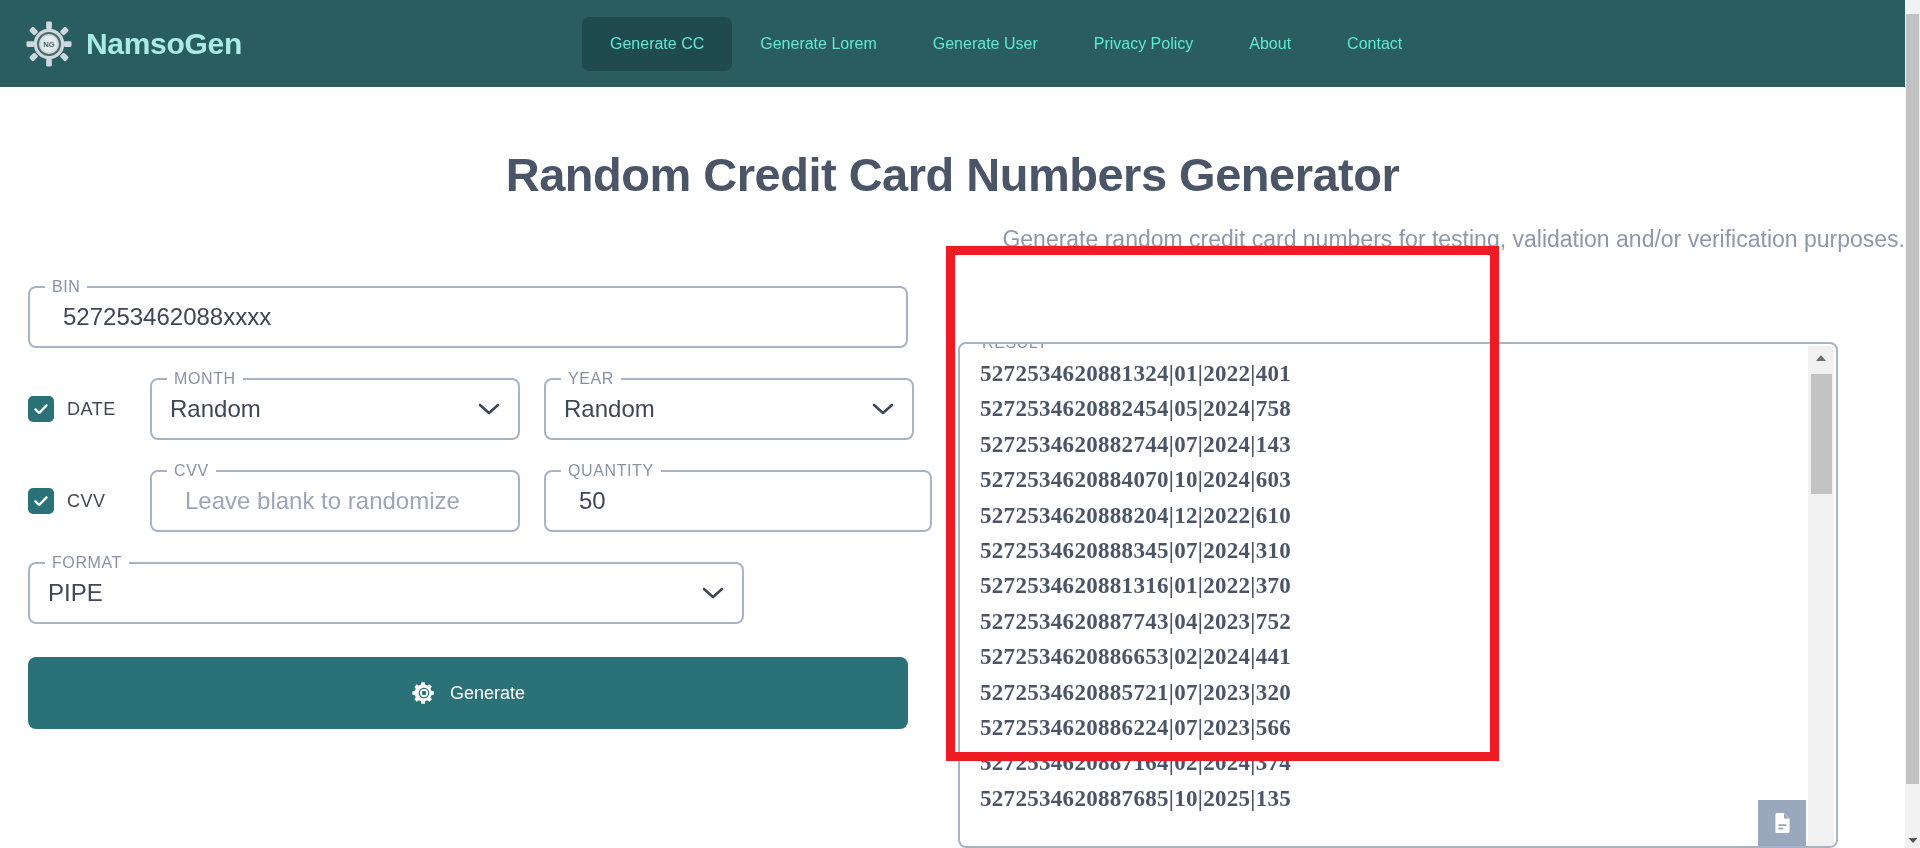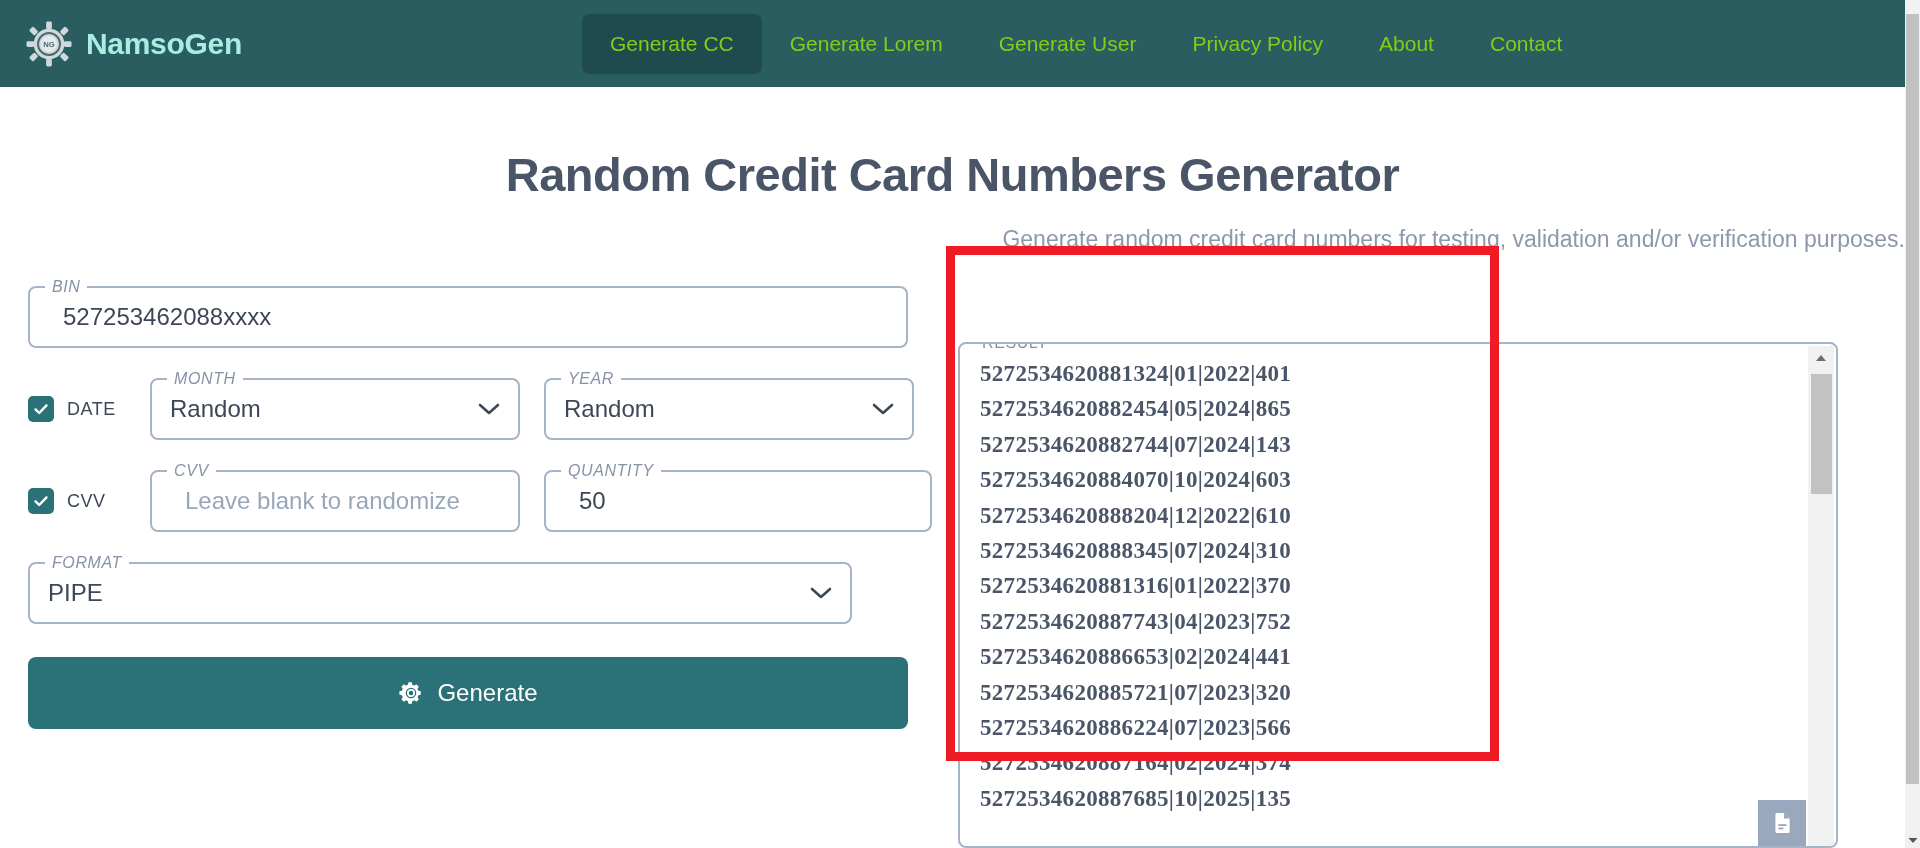--- a/index.html
+++ b/index.html
@@ -29,22 +29,22 @@
     font-size: 30px;
     font-weight: bold;
     letter-spacing: -0.3px;
   }
   #nav-links {
     display: flex; align-items: center;
     margin-left: 340px;
     gap: 0px;
   }
   .nav-link {
-    color: #84cc16;
-    font-size: 21px;
+    color: #5eead4;
+    font-size: 16px;
     padding: 18px 28px;
     border-radius: 7px;
     white-space: nowrap;
     cursor: pointer;
     text-decoration: none;
   }
   .nav-link.active { background: #1f4b4e; }
 
   
   #page {
@@ -89,21 +89,20 @@
   }
   .field > .legend {
     position: absolute;
     top: -10px; left: 15px;
     background: #fff;
     padding: 0 7px;
     font-size: 16px;
     color: #8792a6;
     letter-spacing: 0.6px;
     line-height: 18px;
-    font-style: italic;
   }
   .field input.val {
     border: none; outline: none; background: transparent;
     font-size: 24px;
     color: #3d4757;
     padding: 0 33px;
     width: 100%;
     font-family: "Liberation Sans", sans-serif;
   }
   .field input.val::placeholder { color: #9aa6ba; }
@@ -131,29 +130,29 @@
     display: flex; align-items: center; justify-content: center;
     cursor: pointer;
   }
   .cbox svg { width: 16px; height: 16px; }
   .cblabel { font-size: 18px; color: #3d4757; letter-spacing: 0.5px; }
 
   #month-field { width: 370px; }
   #year-field  { width: 370px; margin-left: 24px; }
   #cvv-field   { width: 370px; }
   #qty-field   { width: 388px; margin-left: 24px; }
-  #format-field{ width: 824px; margin-top: 30px; }
+  #format-field{ width: 716px; margin-top: 30px; }
 
   #generate-btn {
     margin-top: 33px;
     width: 880px; height: 72px;
     background: #2a7277;
     border: none; border-radius: 8px;
     color: #ffffff;
-    font-size: 24px;
+    font-size: 18px;
     display: flex; align-items: center; justify-content: center;
     gap: 13px;
     cursor: pointer;
     font-family: "Liberation Sans", sans-serif;
   }
   #generate-btn svg { width: 26px; height: 26px; }
 
   
   #result-highlight {
     position: absolute;
@@ -363,21 +362,21 @@
       <span>Generate</span>
     </button>
   </div>
 
   <div id="result-wrap">
     <div id="result-field">
       <span class="legend">RESULT</span>
 
       <div id="result-list">
         <div class="result-line">5272534620881324|01|2022|401</div>
-        <div class="result-line">5272534620882454|05|2024|865</div>
+        <div class="result-line">5272534620882454|05|2024|758</div>
         <div class="result-line">5272534620882744|07|2024|143</div>
         <div class="result-line">5272534620884070|10|2024|603</div>
         <div class="result-line">5272534620888204|12|2022|610</div>
         <div class="result-line">5272534620888345|07|2024|310</div>
         <div class="result-line">5272534620881316|01|2022|370</div>
         <div class="result-line">5272534620887743|04|2023|752</div>
         <div class="result-line">5272534620886653|02|2024|441</div>
         <div class="result-line">5272534620885721|07|2023|320</div>
         <div class="result-line">5272534620886224|07|2023|566</div>
         <div class="result-line">5272534620887164|02|2024|374</div>

